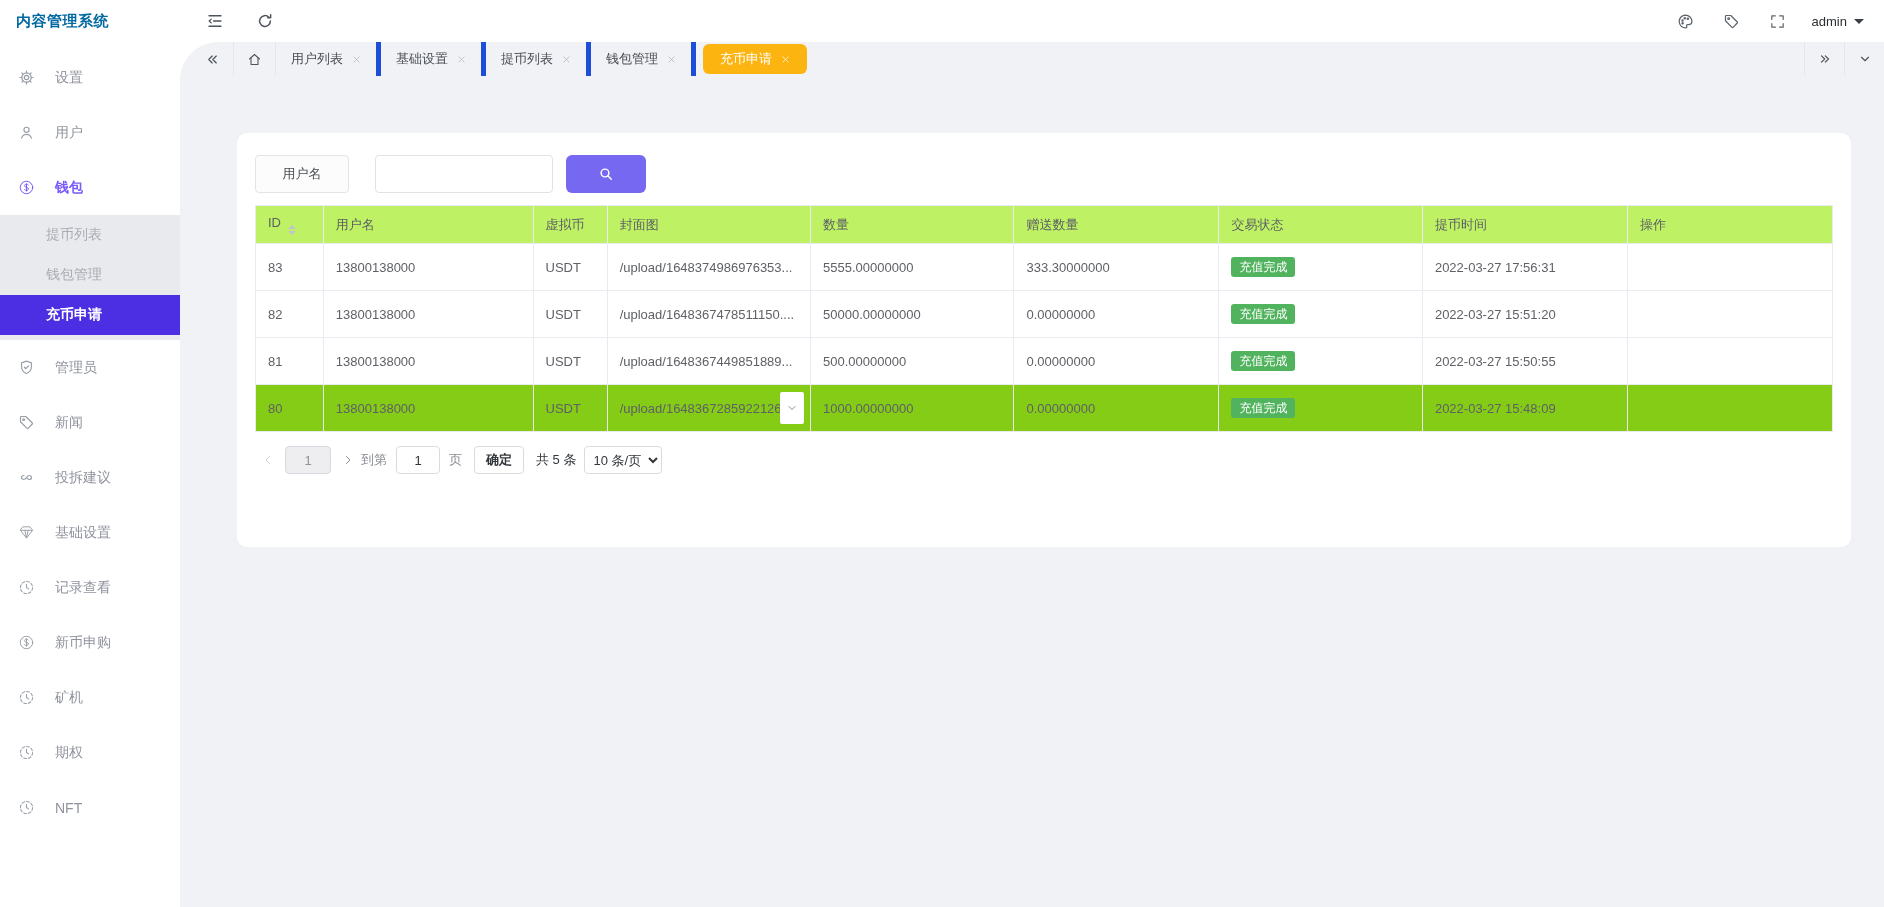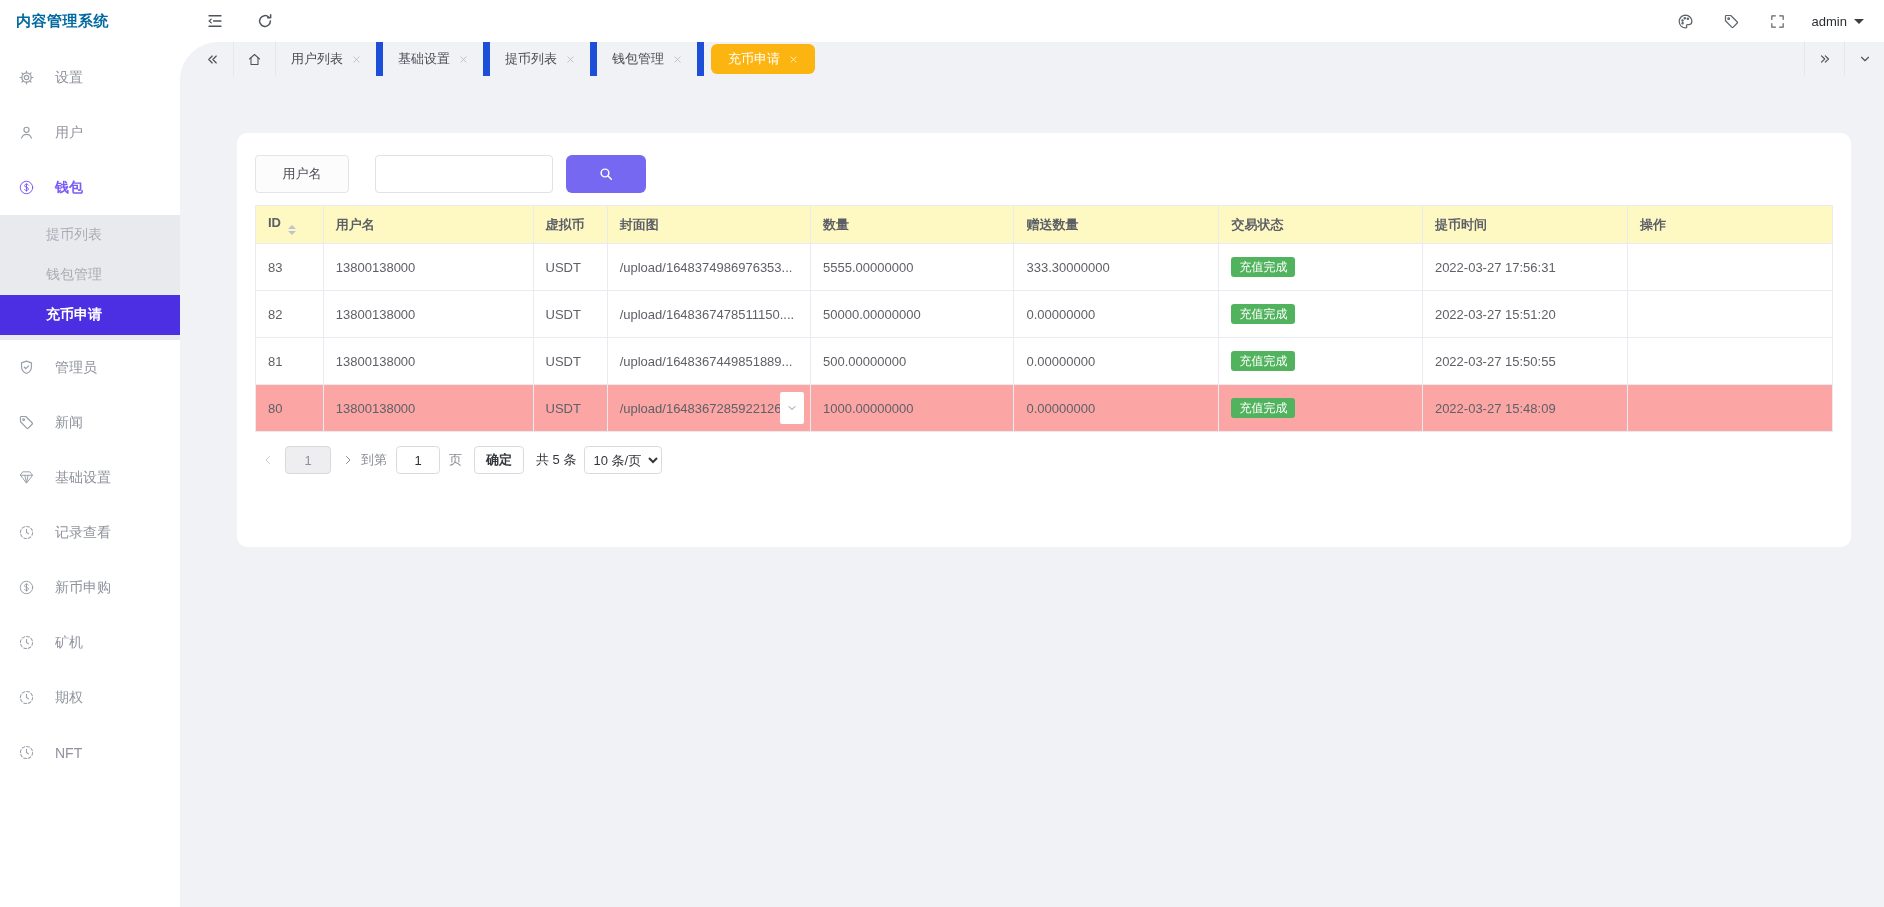--- a/index.html
+++ b/index.html
@@ -29,43 +29,43 @@
 .top-right .tbtn{margin-right:0;margin-left:29px;width:17px;height:17px;color:#5c646c}
 .admin{display:flex;align-items:center;gap:7px;margin-left:26px;font-size:13px;color:#2b2f33;cursor:pointer}
 .caret{width:0;height:0;border:5px solid transparent;border-top-color:#3a3f45;margin-top:6px}
 
 
 .region{flex:1;background:#f1f2f6;border-top-left-radius:38px;display:flex;flex-direction:column;min-height:0}
 .tabbar{height:34px;flex:0 0 34px;display:flex;align-items:center;padding-left:12px}
 .tab-ctl{height:34px;display:flex;align-items:center;padding:0 13px;color:#4e545b;border-right:1px solid #e6e7ec;cursor:pointer}
 .tab-ctl .icn{width:15px;height:15px}
 .tabs{display:flex;align-items:center;height:34px}
-.tab{height:34px;display:flex;align-items:center;gap:9px;padding:0 15px;font-size:13px;color:#494d54;border-right:7px solid #1d4ed8;cursor:pointer;white-space:nowrap}
+.tab{height:34px;display:flex;align-items:center;gap:9px;padding:0 15px;font-size:13px;color:#494d54;border-right:5px solid #1d4ed8;cursor:pointer;white-space:nowrap}
 .tab .tab-close{width:9px;height:9px;color:#b9bdc5;cursor:pointer}
 .tab.active{background:#fcb410;color:#fff;border-radius:6px;height:30px;margin:0 7px;border-right:none;padding:0 17px}
 .tab.active .tab-close{color:rgba(255,255,255,.78)}
 .tab-right{margin-left:auto;display:flex;align-items:center;height:34px}
 .tab-ctl-r{width:40px;height:34px;display:flex;align-items:center;justify-content:center;color:#4e545b;border-left:1px solid #e6e7ec;cursor:pointer}
 .tab-ctl-r .icn{width:14px;height:14px}
 
 
 .content{flex:1;overflow:hidden;padding:57px 33px 0 57px}
 .card{background:#fff;border-radius:10px;padding:22px 18px 26px;min-height:414px}
 .search-row{display:flex;align-items:center}
 .field-label{width:94px;height:38px;display:flex;align-items:center;justify-content:center;border:1px solid #e2e4ea;background:#fcfcfd;border-radius:4px;font-size:13px;color:#4a4d52}
 .search-input{width:178px;height:38px;margin-left:26px;border:1px solid #e0e2e8;border-radius:4px;padding:0 10px;font-size:13px;outline:none;color:#333}
 .search-btn{width:80px;height:38px;margin-left:13px;background:#7668f0;border:none;border-radius:6px;display:flex;align-items:center;justify-content:center;cursor:pointer}
 .search-btn .icn{width:16px;height:16px;color:#fff}
 
 
 .grid{width:100%;border-collapse:collapse;table-layout:fixed;margin-top:12px;font-size:13px}
 .grid th,.grid td{border:1px solid #eaebf0;padding:0 12px;text-align:left;overflow:hidden;white-space:nowrap;text-overflow:ellipsis}
-.grid th{height:38px;background:#fef9c3;color:#5c5f66;font-weight:bold}
+.grid th{height:38px;background:#bef264;color:#5c5f66;font-weight:normal}
 .grid td{height:47px;color:#5f6166;background:#fff}
-.grid tr.hl td{background:#fca5a5}
+.grid tr.hl td{background:#84cc16}
 .badge{display:inline-block;background:#52b35e;color:#fff;font-size:12px;padding:4px 8px;border-radius:3px;line-height:1}
 .sorter{display:inline-flex;flex-direction:column;margin-left:7px;vertical-align:-2px;gap:2px}
 .sorter b{width:0;height:0;border:4px solid transparent;display:block}
 .sorter .s-up{border-bottom-color:#c0c3cc;border-top-width:0}
 .sorter .s-dn{border-top-color:#c0c3cc;border-bottom-width:0}
 .cover-cell{position:relative}
 .cover-expand{position:absolute;right:6px;top:7px;bottom:7px;width:24px;background:#fff;border-radius:2px;display:flex;align-items:center;justify-content:center;color:#8a8e96;cursor:pointer}
 .cover-expand .icn{width:12px;height:12px}
 
 
@@ -131,20 +131,28 @@
           <span>管理员</span>
         </div>
         <div class="side-item">
           <span class="icn">
             <svg viewBox="0 0 24 24" fill="none" stroke="currentColor" stroke-width="1.7" stroke-linecap="round" stroke-linejoin="round">
               <path d="M3.5 11V4.5a1 1 0 0 1 1-1H11l9.2 9.2a1 1 0 0 1 0 1.4l-6.1 6.1a1 1 0 0 1-1.4 0z"></path>
               <circle cx="8" cy="8" r="1.2"></circle>
             </svg>
           </span>
           <span>新闻</span>
+        </div>
+        <div class="side-item">
+          <span class="icn">
+            <svg viewBox="0 0 24 24" fill="none" stroke="currentColor" stroke-width="1.7" stroke-linecap="round" stroke-linejoin="round">
+              <path d="M8.2 9.2c-4.2 0-4.2 5.6 0 5.6 2 0 2.9-1.4 3.8-2.8.9-1.4 1.8-2.8 3.8-2.8 4.2 0 4.2 5.6 0 5.6-2 0-2.9-1.4-3.8-2.8"></path>
+            </svg>
+          </span>
+          <span>投拆建议</span>
         </div>
         <div class="side-item">
           <span class="icn">
             <svg viewBox="0 0 24 24" fill="none" stroke="currentColor" stroke-width="1.4" stroke-linecap="round" stroke-linejoin="round">
               <path d="M7.2 4h9.6l3.7 4.9L12 20 3.5 8.9z"></path>
               <path d="M3.5 8.9h17M9.7 8.9L12 19.6 14.3 8.9"></path>
             </svg>
           </span>
           <span>基础设置</span>
         </div>

